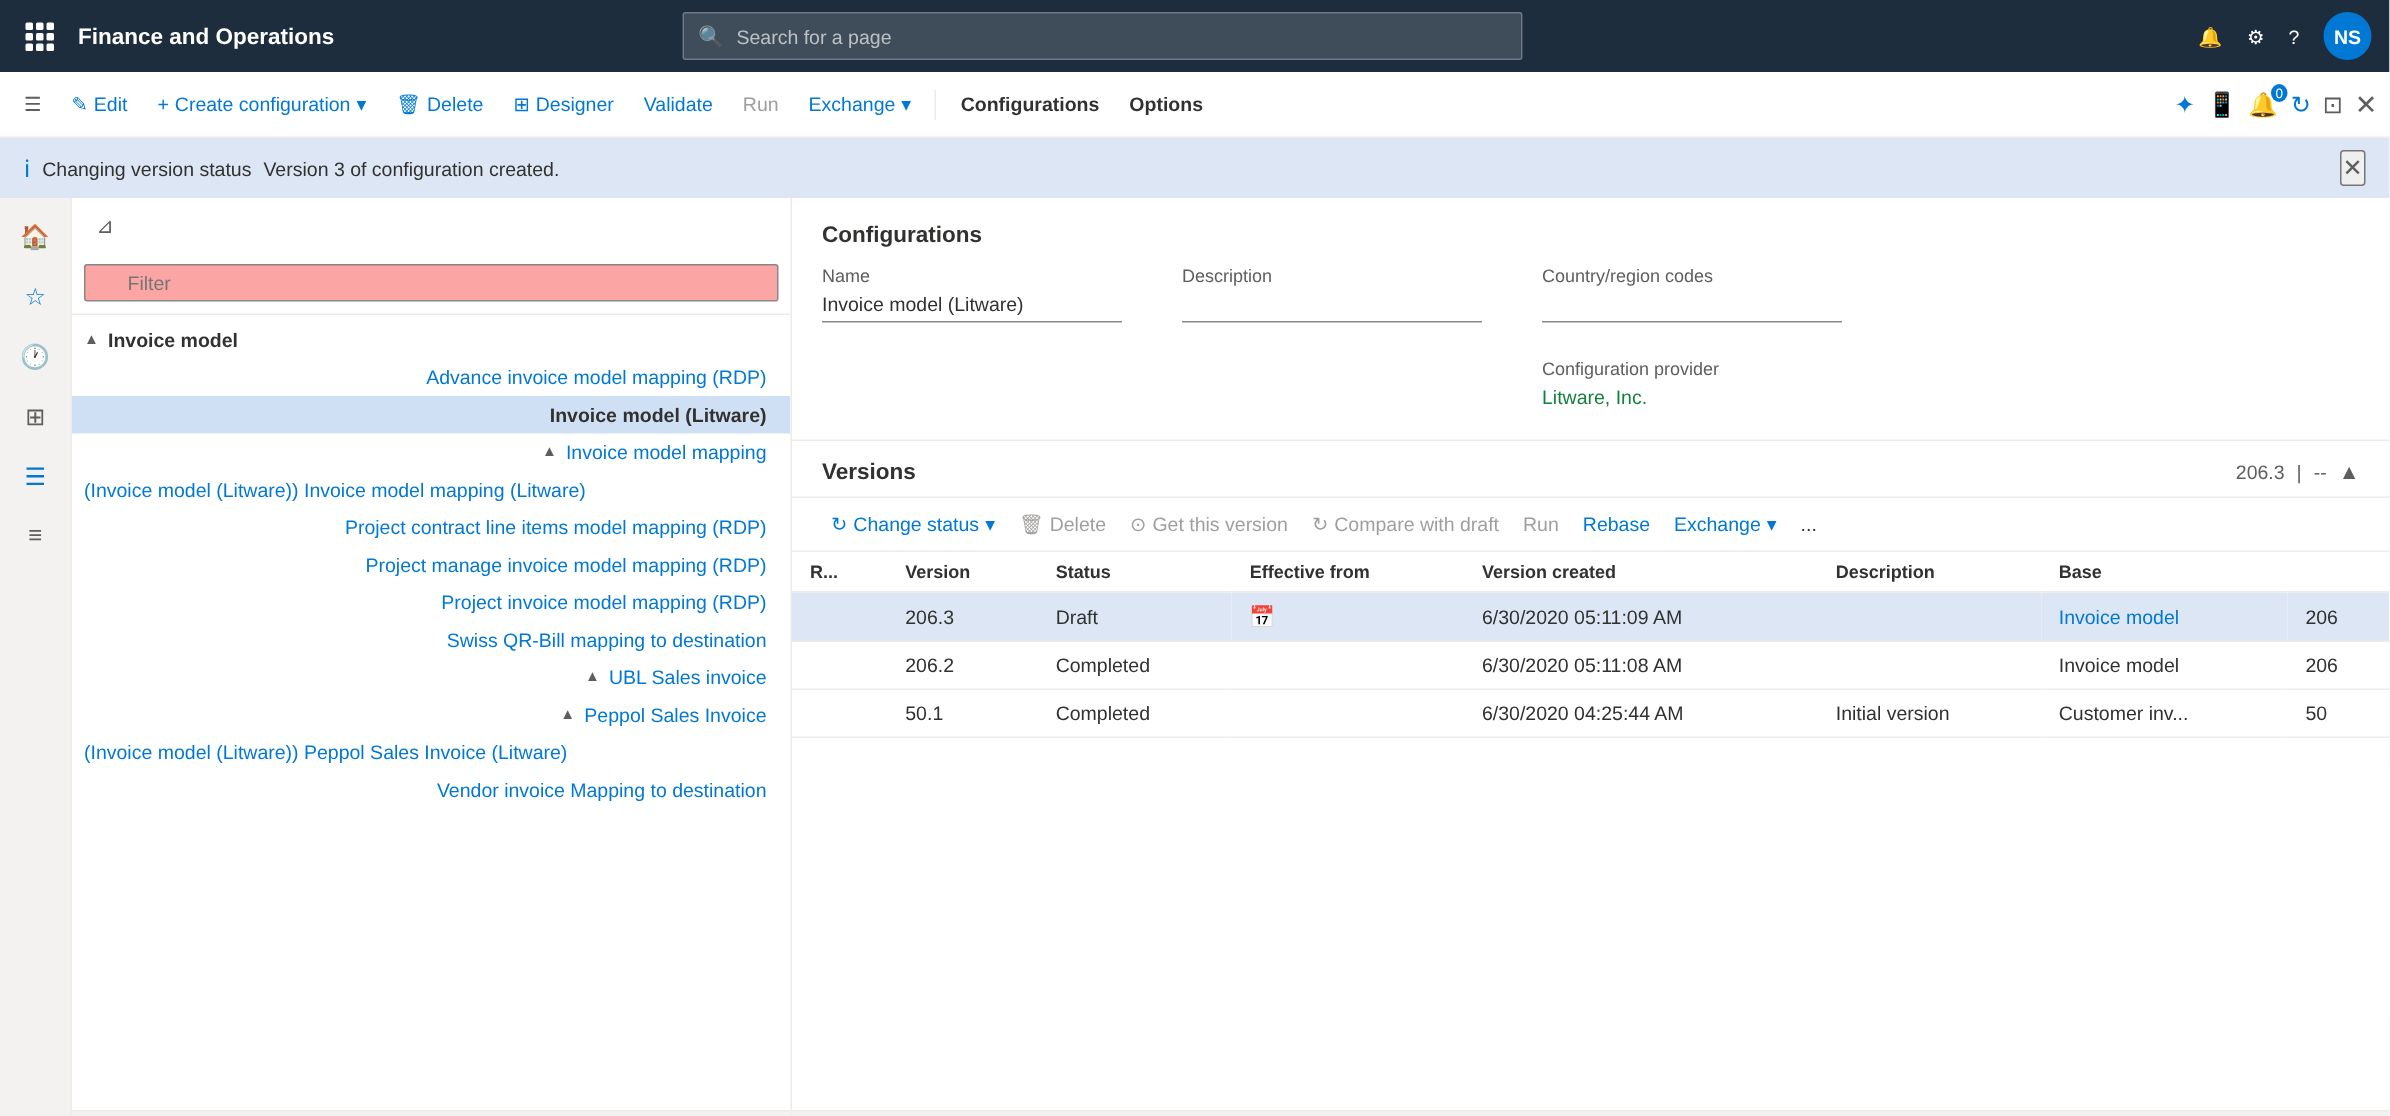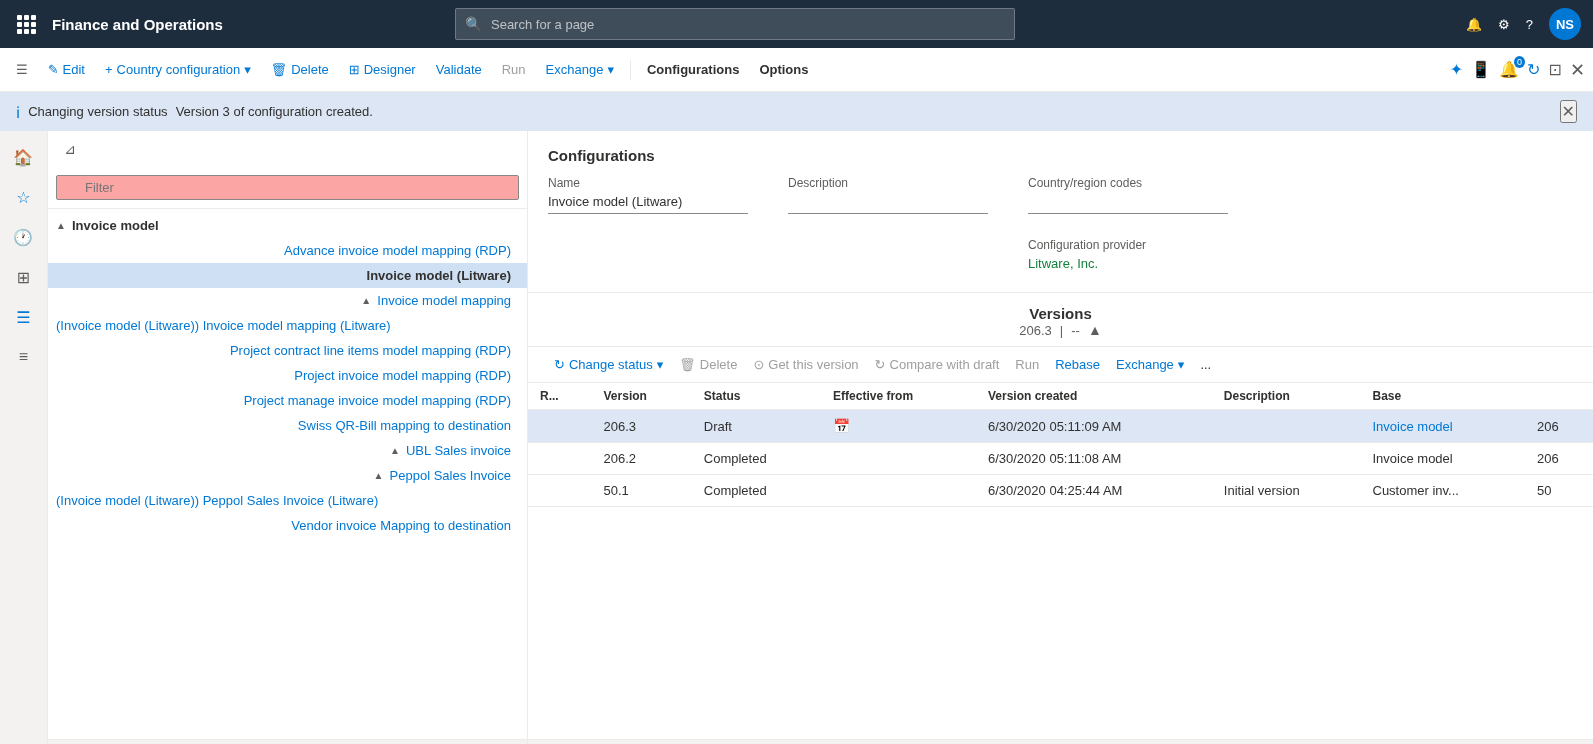--- a/index.html
+++ b/index.html
@@ -180,24 +180,23 @@
 
     
     .versions-section {
       flex: 1;
       overflow: hidden;
       display: flex;
       flex-direction: column;
     }
     .versions-header {
       display: flex;
-      align-items: center;
+      align-items: flex-start;
       padding: 12px 20px 8px;
       border-bottom: 1px solid #edebe9;
-      flex-direction: column;
     }
     .versions-title { font-size: 15px; font-weight: 600; flex: 1; }
     .versions-nav { display: flex; align-items: center; gap: 8px; font-size: 13px; color: #605e5c; }
     .versions-toolbar {
       display: flex;
       align-items: center;
       padding: 6px 20px;
       gap: 4px;
       border-bottom: 1px solid #edebe9;
       background: white;
@@ -283,21 +282,21 @@
 </div>
 
 <div class="toolbar">
   <button class="toolbar-btn" style="color:#605e5c;">☰</button>
   <button class="toolbar-btn">
     <span>✎</span>
     <span>Edit</span>
   </button>
   <button class="toolbar-btn">
     <span>+</span>
-    <span>Country configuration</span>
+    <span>Create configuration</span>
     <span>▾</span>
   </button>
   <button class="toolbar-btn">
     <span>🗑</span>
     <span>Delete</span>
   </button>
   <button class="toolbar-btn">
     <span>⊞</span>
     <span>Designer</span>
   </button>
@@ -372,24 +371,24 @@
         <span class="tree-arrow">▲</span>
         <span>Invoice model mapping</span>
       </div>
       <div class="tree-item level2">
         <span>(Invoice model (Litware)) Invoice model mapping (Litware)</span>
       </div>
       <div class="tree-item level1">
         <span>Project contract line items model mapping (RDP)</span>
       </div>
       <div class="tree-item level1">
+        <span>Project manage invoice model mapping (RDP)</span>
+      </div>
+      <div class="tree-item level1">
         <span>Project invoice model mapping (RDP)</span>
-      </div>
-      <div class="tree-item level1">
-        <span>Project manage invoice model mapping (RDP)</span>
       </div>
       <div class="tree-item level1">
         <span>Swiss QR-Bill mapping to destination</span>
       </div>
       <div class="tree-item level1">
         <span class="tree-arrow">▲</span>
         <span>UBL Sales invoice</span>
       </div>
       <div class="tree-item level1">
         <span class="tree-arrow">▲</span>

